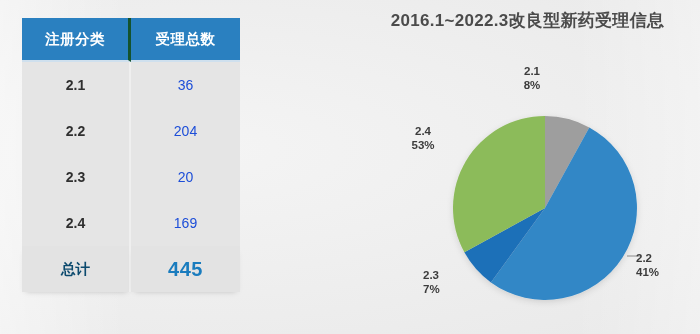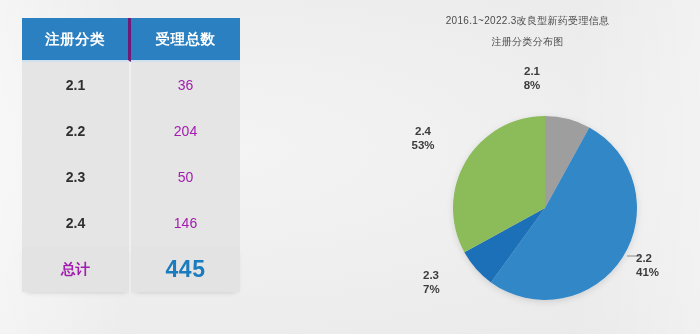--- a/index.html
+++ b/index.html
@@ -50,66 +50,66 @@
     height: 40px;
     background: #2a80c0;
     color: #ffffff;
     font-size: 14.5px;
     font-weight: bold;
     letter-spacing: 0.5px;
     text-align: center;
     vertical-align: middle;
     border-bottom: 2px solid #cfe0ee;
   }
-  .tbl th.col-a { border-right: 3px solid #701a75; }
+  .tbl th.col-a { border-right: 3px solid #14532d; }
   .tbl td {
     background: #e5e5e5;
     height: 44px;
     text-align: center;
     vertical-align: middle;
     font-size: 14px;
-    color: #a21caf;
+    color: #1d4ed8;
   }
   .tbl td.cat {
     font-weight: bold;
     color: #2f2f2f;
     border-right: 2px solid #efefef;
   }
   .tbl tr.total td {
     background: #e3e3e3;
   }
   .tbl tr.total td.cat {
     font-weight: bold;
-    color: #a21caf;
+    color: #0c4a6e;
     font-size: 14.5px;
   }
   .tbl tr.total td.val {
     color: #1a7cbe;
     font-weight: bold;
-    font-size: 23px;
+    font-size: 20px;
     letter-spacing: 0.5px;
   }
   .tbl tr:last-child td { box-shadow: 0 3px 6px -4px rgba(0,0,0,0.25); }
 
   
   .chart-panel {
     position: absolute;
     left: 355px;
     top: 0;
     width: 345px;
     height: 334px;
   }
   .chart-title {
     position: absolute;
     top: 10px;
     left: 0;
     width: 345px;
     text-align: center;
-    font-size: 10px;
-    font-weight: normal;
+    font-size: 17px;
+    font-weight: bold;
     color: #4b4b4b;
     line-height: 21px;
     letter-spacing: 0.3px;
   }
   .chart-title span { display: block; }
 
   .pie-wrap {
     position: absolute;
     left: 0;
     top: 0;
@@ -152,39 +152,38 @@
       <tr>
         <td class="cat">2.1</td>
         <td class="val">36</td>
       </tr>
       <tr>
         <td class="cat">2.2</td>
         <td class="val">204</td>
       </tr>
       <tr>
         <td class="cat">2.3</td>
-        <td class="val">50</td>
+        <td class="val">20</td>
       </tr>
       <tr>
         <td class="cat">2.4</td>
-        <td class="val">146</td>
+        <td class="val">169</td>
       </tr>
       <tr class="total">
         <td class="cat">总计</td>
         <td class="val">445</td>
       </tr>
     </tbody>
   </table>
 </div>
 
 <div class="chart-panel">
 
   <div class="chart-title">
     <span>2016.1~2022.3改良型新药受理信息</span>
-    <span>注册分类分布图</span>
   </div>
 
   <div class="pie-wrap">
     <svg class="pie-svg" width="345" height="334" viewBox="0 0 345 334">
       <defs>
         <filter id="pieShadow" x="-20%" y="-20%" width="140%" height="140%">
           <feDropShadow dx="0" dy="2" stdDeviation="3" flood-color="#000000" flood-opacity="0.12"></feDropShadow>
         </filter>
       </defs>
       <g id="pie-slices" filter="url(#pieShadow)">

